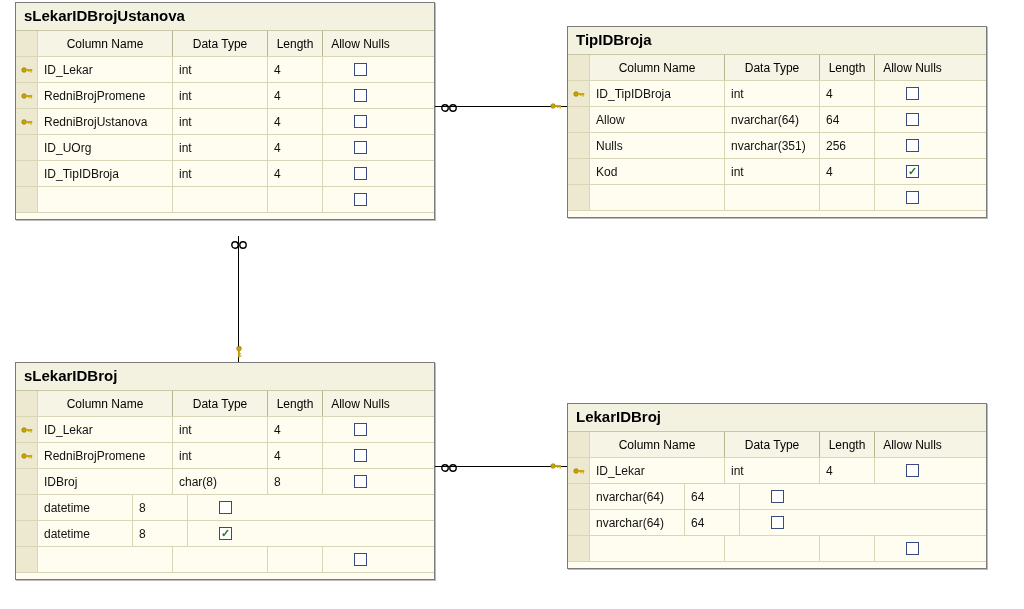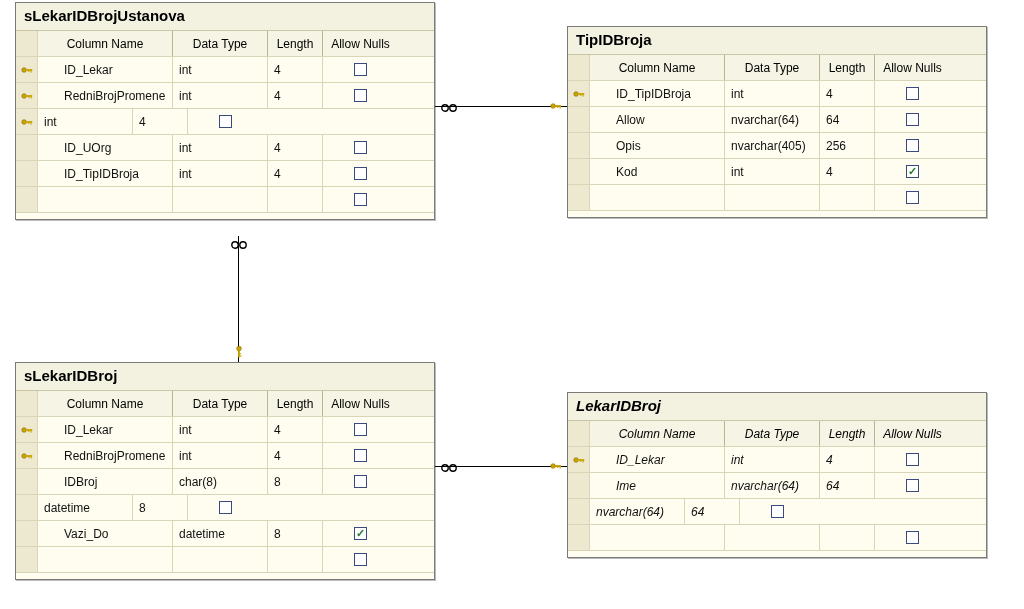--- a/index.html
+++ b/index.html
@@ -55,21 +55,21 @@
     overflow: hidden;
     white-space: nowrap;
   }
   .col-name  { flex: 0 0 135px; }
   .col-type  { flex: 0 0 95px; }
   .col-len   { flex: 0 0 55px; }
   .col-null  { flex: 0 0 75px; justify-content: center; border-right: none; }
   .header-row .cell { justify-content: center; border-right: 1px solid #b7b48f;}
   .header-row .col-null { border-right:none; }
   .data-row .cell { font-size: 12px; color:#111; }
-  .data-row .col-name { padding-left: 26px;}
+  .data-row .col-name { padding-left: 6px;}
   .checkbox {
     width: 13px; height: 13px;
     border: 1px solid #3a4a80;
     background: #fff;
     display:flex; align-items:center; justify-content:center;
     font-size: 11px; color: #2a7a2a; line-height:1;
   }
   .checkbox.checked::after { content: "✓"; font-weight:bold; }
   .key-icon {
     width: 14px; height: 14px;
@@ -148,20 +148,21 @@
               <svg width="14" height="14" viewBox="0 0 24 24">
                 <g fill="#c9a300" stroke="#8a6d00" stroke-width="1">
                   <circle cx="7" cy="12" r="4"></circle>
                   <rect x="10" y="10.5" width="11" height="3" stroke="none"></rect>
                   <rect x="18" y="10.5" width="2" height="6" stroke="none"></rect>
                   <rect x="14" y="10.5" width="2" height="5" stroke="none"></rect>
                 </g>
               </svg>
             </span>
           </div>
+          <div class="cell col-name">RedniBrojUstanova</div>
           <div class="cell col-type">int</div>
           <div class="cell col-len">4</div>
           <div class="cell col-null">
             <span class="checkbox"></span>
           </div>
         </div>
         <div class="data-row">
           <div class="selector-col"></div>
           <div class="cell col-name">ID_UOrg</div>
           <div class="cell col-type">int</div>
@@ -224,22 +225,22 @@
           <div class="selector-col"></div>
           <div class="cell col-name">Allow</div>
           <div class="cell col-type">nvarchar(64)</div>
           <div class="cell col-len">64</div>
           <div class="cell col-null">
             <span class="checkbox"></span>
           </div>
         </div>
         <div class="data-row">
           <div class="selector-col"></div>
-          <div class="cell col-name">Opis</div>
-          <div class="cell col-type">nvarchar(405)</div>
+          <div class="cell col-name">Nulls</div>
+          <div class="cell col-type">nvarchar(351)</div>
           <div class="cell col-len">256</div>
           <div class="cell col-null">
             <span class="checkbox"></span>
           </div>
         </div>
         <div class="data-row">
           <div class="selector-col"></div>
           <div class="cell col-name">Kod</div>
           <div class="cell col-type">int</div>
           <div class="cell col-len">4</div>
@@ -320,39 +321,38 @@
         <div class="data-row">
           <div class="selector-col"></div>
           <div class="cell col-type">datetime</div>
           <div class="cell col-len">8</div>
           <div class="cell col-null">
             <span class="checkbox"></span>
           </div>
         </div>
         <div class="data-row">
           <div class="selector-col"></div>
-          <div class="cell col-name">Vazi_Do</div>
           <div class="cell col-type">datetime</div>
           <div class="cell col-len">8</div>
           <div class="cell col-null">
             <span class="checkbox checked"></span>
           </div>
         </div>
         <div class="data-row">
           <div class="selector-col"></div>
           <div class="cell col-name"></div>
           <div class="cell col-type"></div>
           <div class="cell col-len"></div>
           <div class="cell col-null">
             <span class="checkbox"></span>
           </div>
         </div>
       </div>
     </div>
-<div class="table-box" id="box-t4" style="left: 567px; top: 392px; width: 420px; font-style: italic;">
+<div class="table-box" id="box-t4" style="left: 567px; top: 403px; width: 420px;">
       <div class="title-bar">LekarIDBroj</div>
       <div class="body-area">
         <div class="header-row">
           <div class="selector-col"></div>
           <div class="cell col-name">Column Name</div>
           <div class="cell col-type">Data Type</div>
           <div class="cell col-len">Length</div>
           <div class="cell col-null">Allow Nulls</div>
         </div>
         <div class="data-row">
@@ -370,21 +370,20 @@
           </div>
           <div class="cell col-name">ID_Lekar</div>
           <div class="cell col-type">int</div>
           <div class="cell col-len">4</div>
           <div class="cell col-null">
             <span class="checkbox"></span>
           </div>
         </div>
         <div class="data-row">
           <div class="selector-col"></div>
-          <div class="cell col-name">Ime</div>
           <div class="cell col-type">nvarchar(64)</div>
           <div class="cell col-len">64</div>
           <div class="cell col-null">
             <span class="checkbox"></span>
           </div>
         </div>
         <div class="data-row">
           <div class="selector-col"></div>
           <div class="cell col-type">nvarchar(64)</div>
           <div class="cell col-len">64</div>

